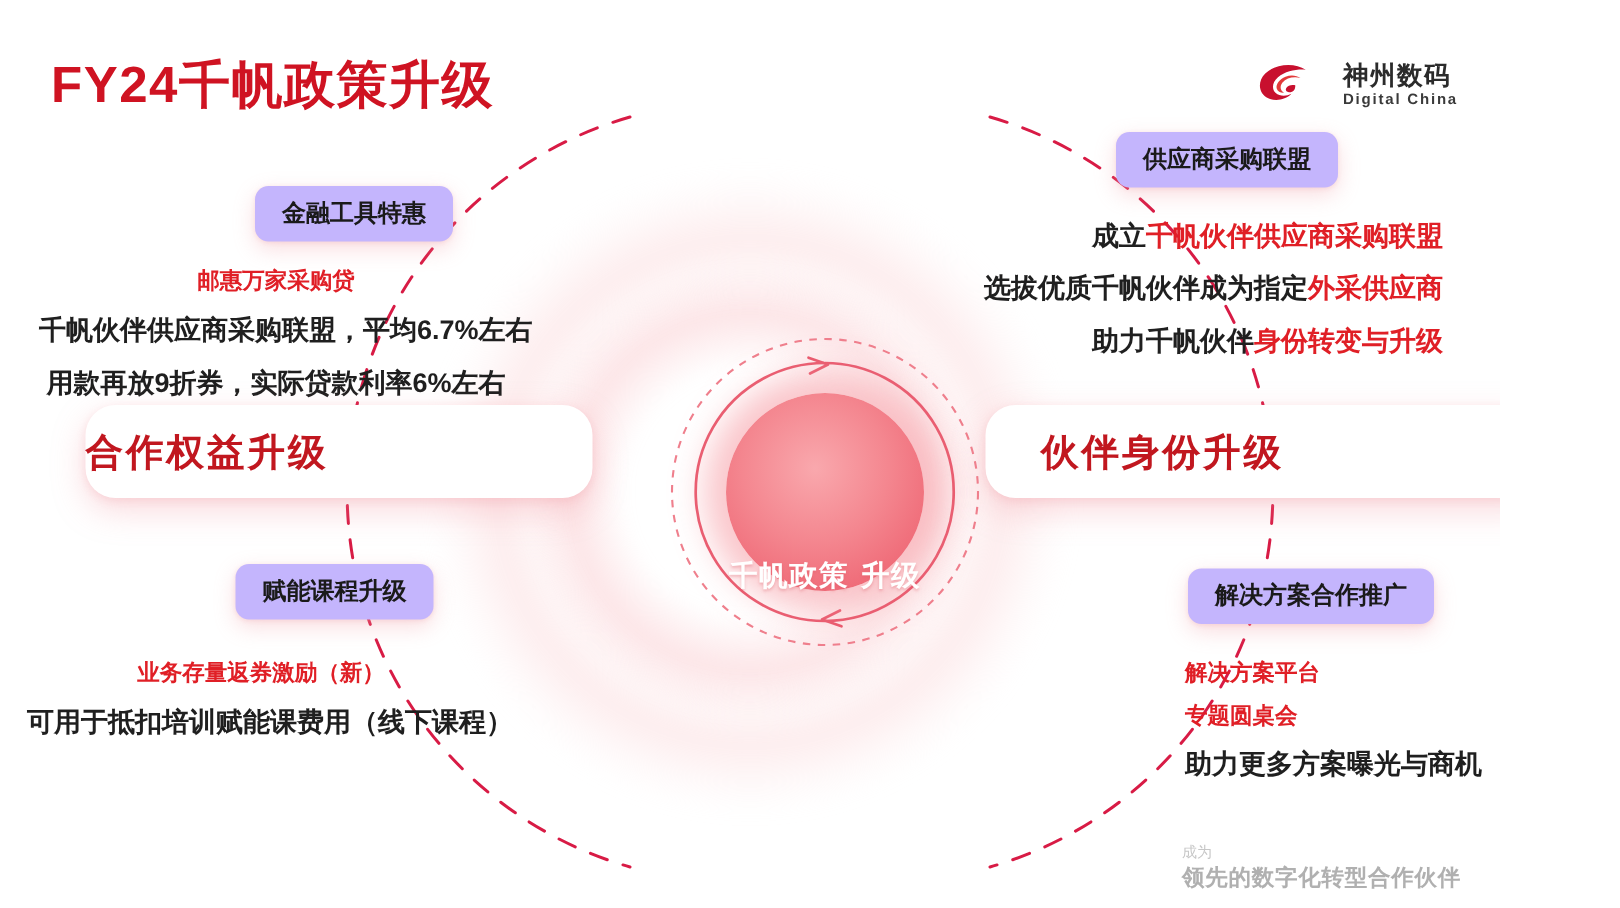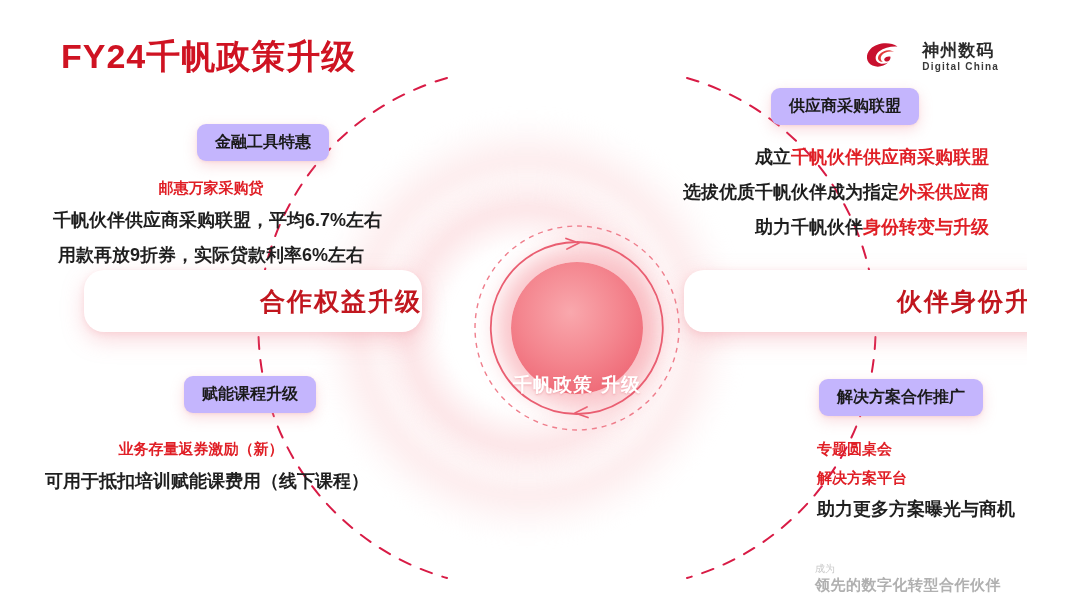--- a/index.html
+++ b/index.html
@@ -9,21 +9,20 @@
   }
   body {
     font-family: "Liberation Sans", "DejaVu Sans", sans-serif;
   }
   #slide {
     position: relative;
     width: 1000px;
     height: 605px;
     background: #ffffff;
     overflow: hidden;
-    margin-left: 27px;
   }
 
   
   .ring {
     position: absolute;
     border-radius: 50%;
     left: 50%;
     top: 328px;
     transform: translate(-50%, -50%);
     pointer-events: none;
@@ -136,21 +135,21 @@
                 0 1px 3px rgba(238,150,160,0.22);
   }
 
   
   .main-card {
     position: absolute;
     background: #ffffff;
     border-radius: 20px;
     display: flex;
     align-items: center;
-    justify-content: flex-end;
+    justify-content: flex-start;
     box-shadow: 0 8px 22px rgba(240,145,155,0.34),
                 0 2px 6px rgba(240,145,155,0.20);
   }
   .main-card-label {
     font-size: 25px;
     font-weight: bold;
     color: #c1171f;
     letter-spacing: 2px;
   }
 
@@ -280,22 +279,22 @@
     </div>
   </div>
 
   <div class="main-card" style="left:657px; top:270px; width:338px; height:62px;padding-left:37px;">
     <span class="main-card-label">伙伴身份升级</span>
   </div>
 
   <div class="pill" style="left:792px; top:379px;">解决方案合作推广</div>
 
   <div class="detail left-align" style="left:790px; top:435px;">
+    <div class="hl">解决方案平台</div>
     <div class="hl">专题圆桌会</div>
-    <div class="hl">解决方案平台</div>
     <div class="body">助力更多方案曝光与商机</div>
   </div>
 
   <div class="footer">
     <div class="footer-small">成为</div>
     <div class="footer-main">领先的数字化转型合作伙伴</div>
   </div>
 
 </div>
 

